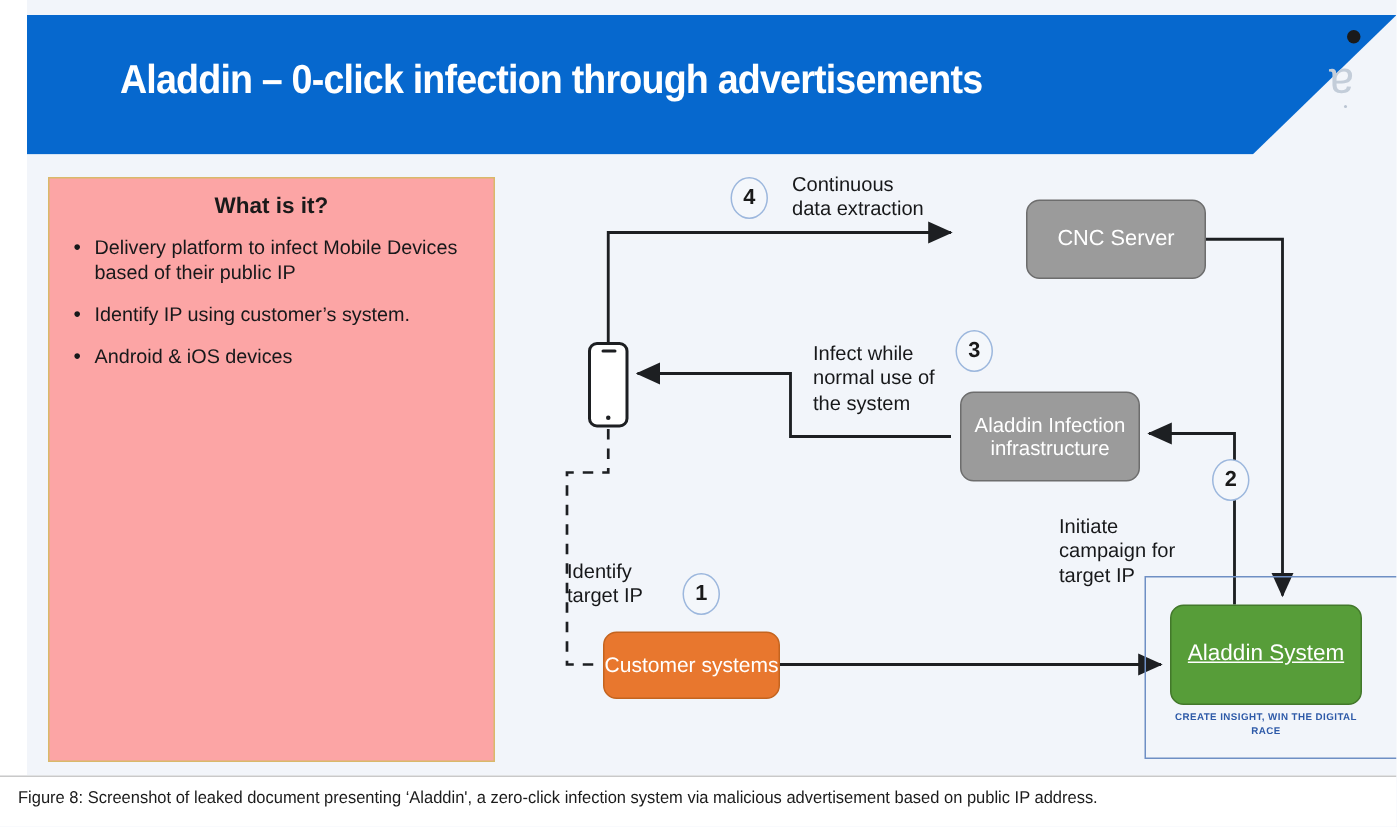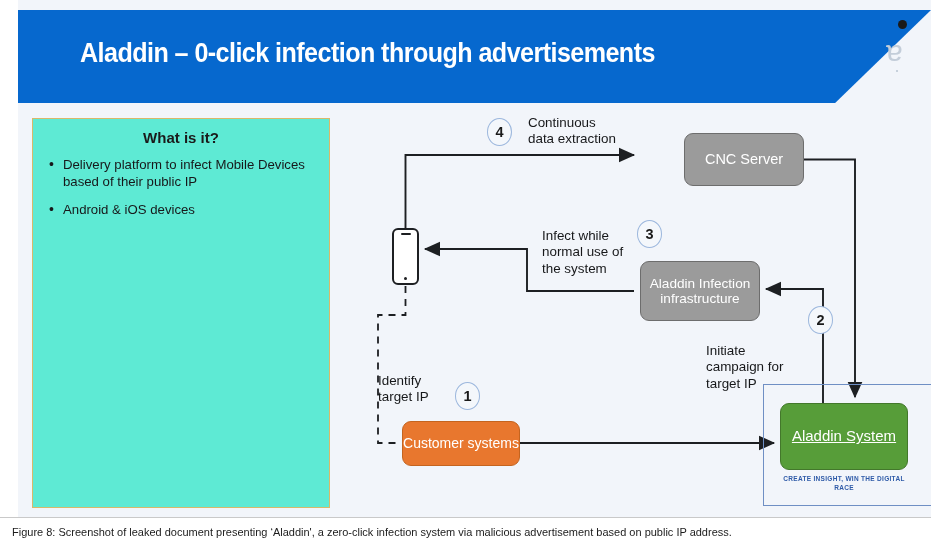--- a/index.html
+++ b/index.html
@@ -47,21 +47,21 @@
     transform:rotate(180deg);
     font-family:"Liberation Sans",sans-serif;
   }
   #logo-speck{
     position:absolute;right:33px;top:70px;width:2px;height:2px;
     background:#b9c4d2;border-radius:50%;
   }
   
   #whatisit-box{
     position:absolute;left:32px;top:118px;width:298px;height:390px;
-    background:#5eead4;
+    background:#fca5a5;
     border:1.5px solid #d9b96a;
     box-sizing:border-box;
   }
   #whatisit-title{
     text-align:center;
     font-size:15px;font-weight:bold;color:#1a1a1a;
     margin-top:10px;
   }
   #whatisit-list{
     margin:10px 0 0 0;padding:0 14px 0 16px;list-style:none;
@@ -161,20 +161,21 @@
   <div id="title-banner"></div>
   <div id="title-text">Aladdin – 0-click infection through advertisements</div>
   <div id="logo-dot"></div>
   <div id="logo-letter">a</div>
   <div id="logo-speck"></div>
 
   <div id="whatisit-box">
     <div id="whatisit-title">What is it?</div>
     <ul id="whatisit-list">
       <li>Delivery platform to infect Mobile Devices based of their public IP</li>
+      <li>Identify IP using customer’s system.</li>
       <li>Android &amp; iOS devices</li>
     </ul>
   </div>
 
   <div id="diagram">
 
     <svg id="wires" viewBox="0 0 931 414">
       <defs>
         <marker id="ah" markerWidth="9" markerHeight="9" refX="8" refY="4.5" orient="auto">
           <path d="M0,0.6 L8.6,4.5 L0,8.4 z" fill="#1d1f22"></path>

